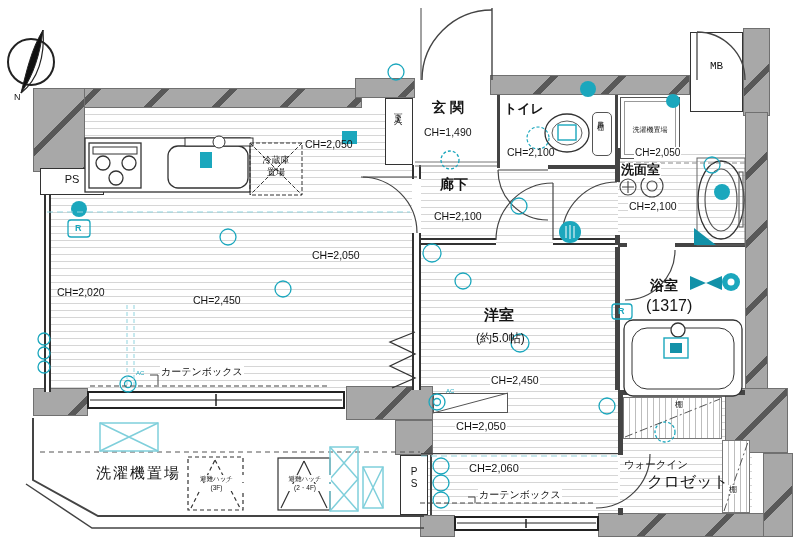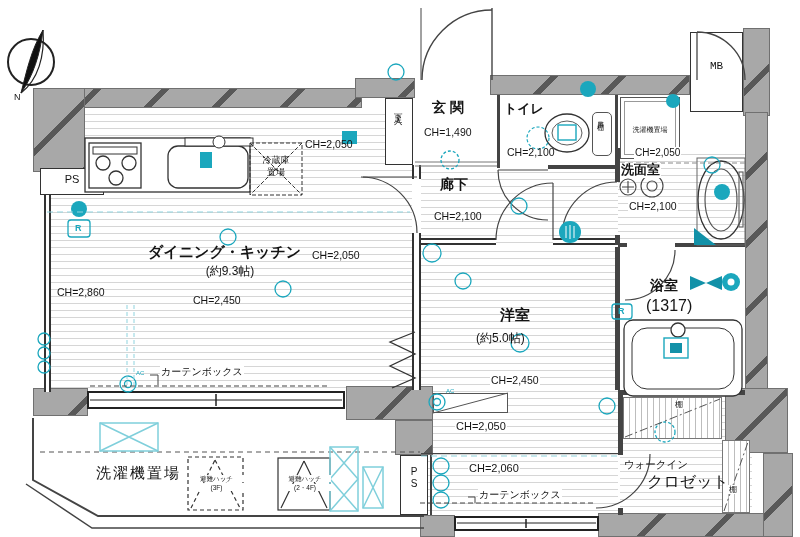--- a/index.html
+++ b/index.html
@@ -279,25 +279,23 @@
       <path d="M420,503 L596,503" stroke="#444" stroke-width="1.2" stroke-dasharray="5 3"></path>
       <path d="M468,497 L475,497 L475,503" stroke="#444" stroke-width="1"></path>
       <path d="M433,413 L508,393" stroke="#555" stroke-width="1"></path>
       <path d="M625,437 L720,399" stroke="#555" stroke-width="1" stroke-dasharray="8 3 2 3"></path>
       <path d="M724,511 L748,442" stroke="#555" stroke-width="1" stroke-dasharray="8 3 2 3"></path>
     </g>
   </svg>
 
   <div class="lbl" style="left:14px;top:92px;font-size:9px;">N</div>
 
-  <div class="lbl" style="left:148px;top:243px;font-size:15px;font-weight:bold;">ダイニング・キッチン</div>
-  <div class="lbl ctr" style="left:150px;top:265px;width:160px;font-size:12px;">(約9.3帖)</div>
   <div class="lbl" style="left:312px;top:249px;font-size:10.5px;">CH=2,050</div>
   <div class="lbl" style="left:193px;top:294px;font-size:10.5px;">CH=2,450</div>
-  <div class="lbl" style="left:57px;top:286px;font-size:10.5px;">CH=2,860</div>
+  <div class="lbl" style="left:57px;top:286px;font-size:10.5px;">CH=2,020</div>
   <div class="lbl" style="left:305px;top:138px;font-size:10.5px;">CH=2,050</div>
 
   <div class="lbl" style="left:252px;top:155px;width:48px;text-align:center;font-size:9px;">冷蔵庫</div>
   <div class="lbl" style="left:252px;top:167px;width:48px;text-align:center;font-size:9px;">置場</div>
 
   <div class="lbl" style="left:432px;top:99px;font-size:14px;font-weight:bold;letter-spacing:4px;">玄関</div>
   <div class="lbl" style="left:424px;top:126px;font-size:10.5px;">CH=1,490</div>
 
   <div class="lbl" style="left:504px;top:102px;font-size:13px;font-weight:bold;">トイレ</div>
   <div class="lbl" style="left:507px;top:146px;font-size:10.5px;">CH=2,100</div>
@@ -305,21 +303,21 @@
   <div class="lbl" style="left:440px;top:176px;font-size:14px;font-weight:bold;">廊下</div>
   <div class="lbl" style="left:434px;top:210px;font-size:10.5px;">CH=2,100</div>
 
   <div class="lbl chip" style="left:634px;top:147px;font-size:10px;">CH=2,050</div>
   <div class="lbl chip" style="left:620px;top:163px;font-size:13px;font-weight:bold;">洗面室</div>
   <div class="lbl chip" style="left:628px;top:200px;font-size:10.5px;">CH=2,100</div>
 
   <div class="lbl" style="left:650px;top:277px;font-size:14px;font-weight:bold;">浴室</div>
   <div class="lbl" style="left:646px;top:297px;font-size:16px;">(1317)</div>
 
-  <div class="lbl" style="left:500px;top:306px;font-size:15px;font-weight:bold;">洋室</div>
+  <div class="lbl" style="left:484px;top:306px;font-size:15px;font-weight:bold;">洋室</div>
   <div class="lbl" style="left:476px;top:332px;font-size:12px;">(約5.0帖)</div>
   <div class="lbl chip" style="left:490px;top:374px;font-size:10.5px;">CH=2,450</div>
   <div class="lbl chip" style="left:455px;top:420px;font-size:11px;">CH=2,050</div>
   <div class="lbl chip" style="left:468px;top:462px;font-size:11px;">CH=2,060</div>
 
   <div class="lbl chip" style="left:478px;top:489px;font-size:10px;">カーテンボックス</div>
   <div class="lbl chip" style="left:160px;top:366px;font-size:10px;">カーテンボックス</div>
 
   <div class="lbl ctr" style="left:596px;top:458px;width:120px;font-size:10.5px;">ウォークイン</div>
   <div class="lbl ctr" style="left:628px;top:473px;width:120px;font-size:16px;">クロゼット</div>

